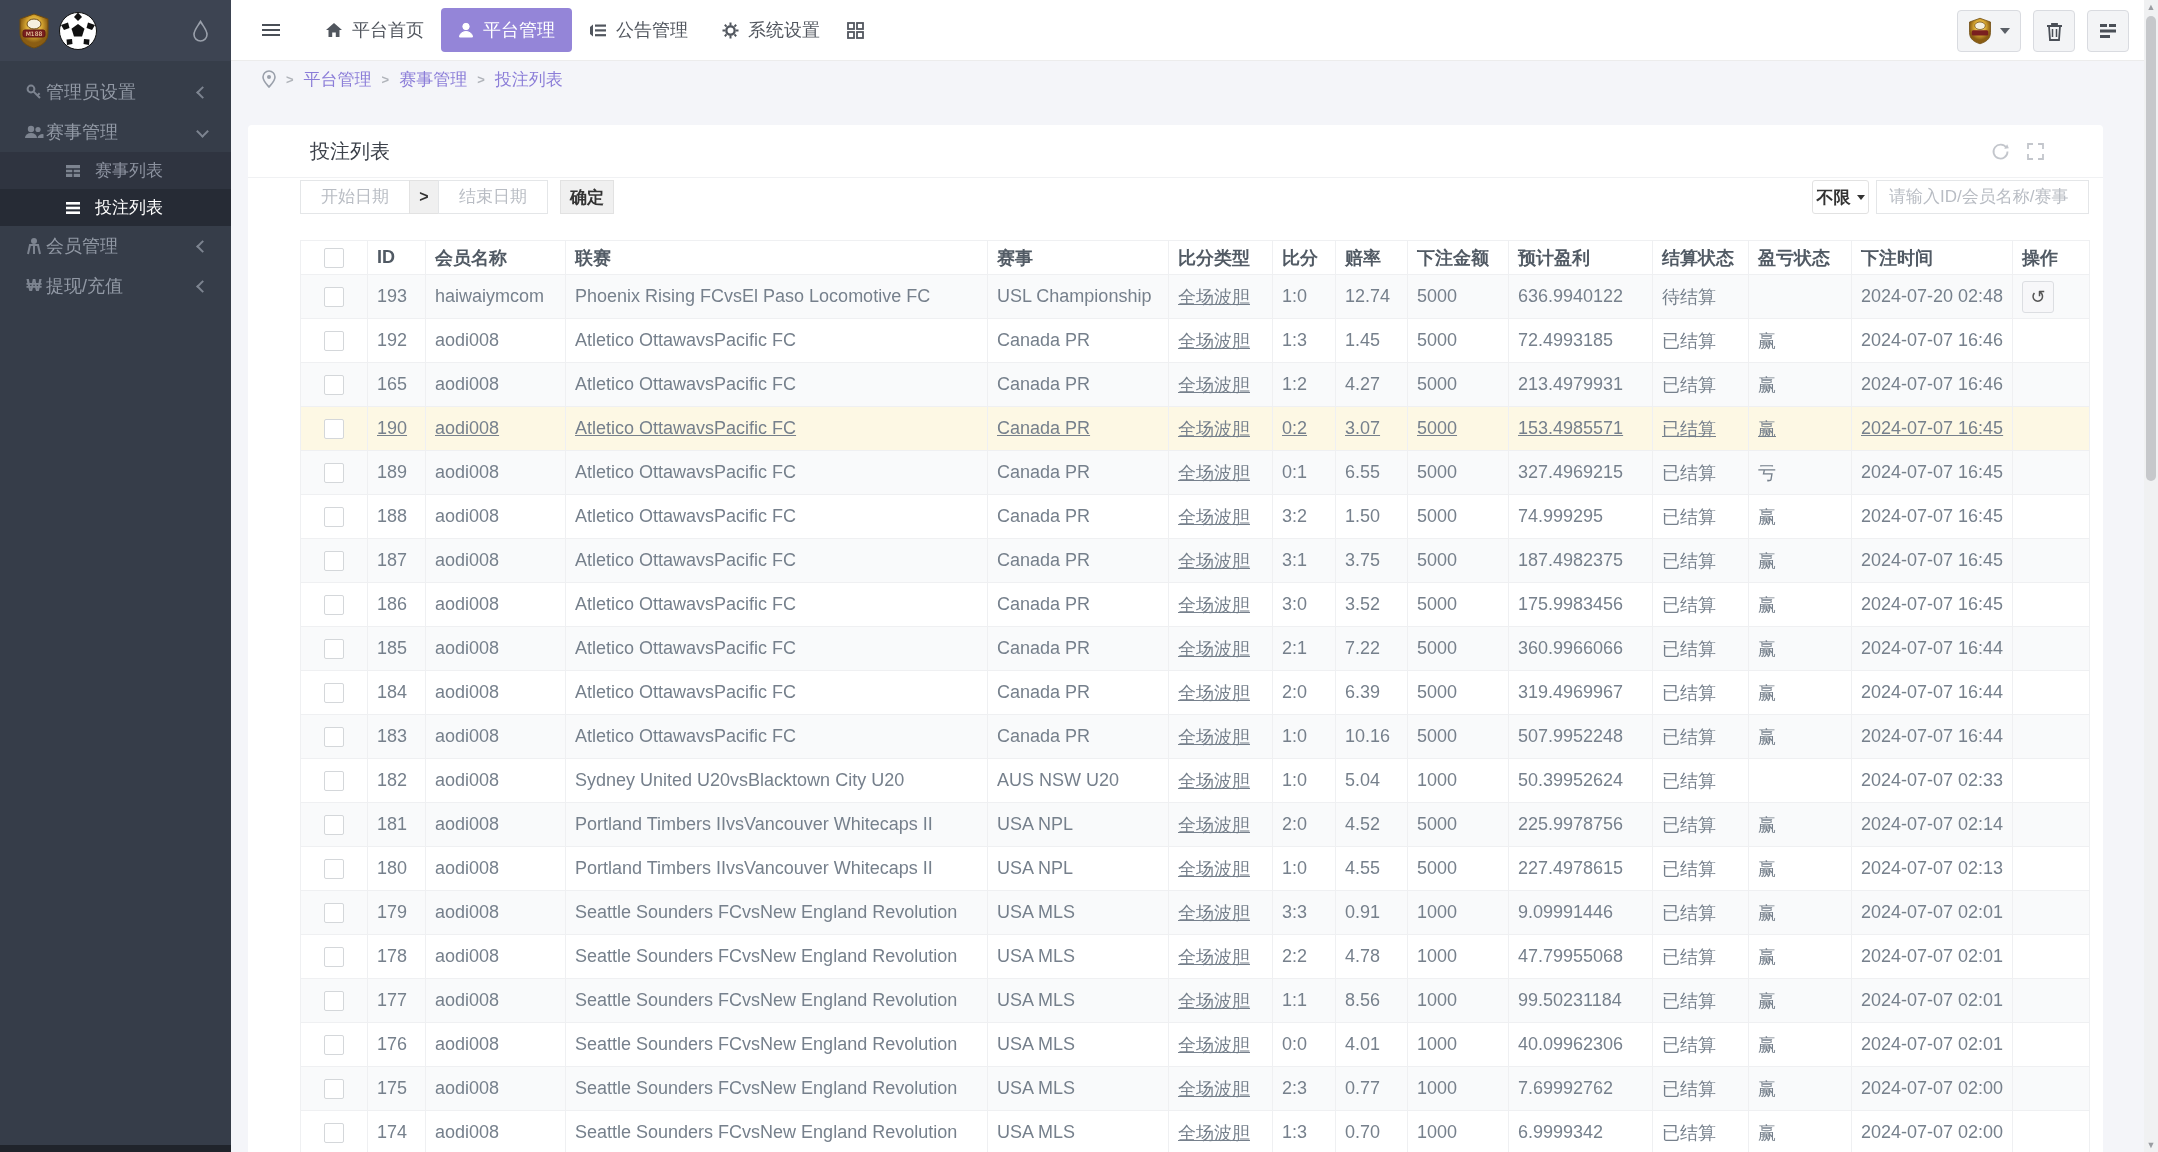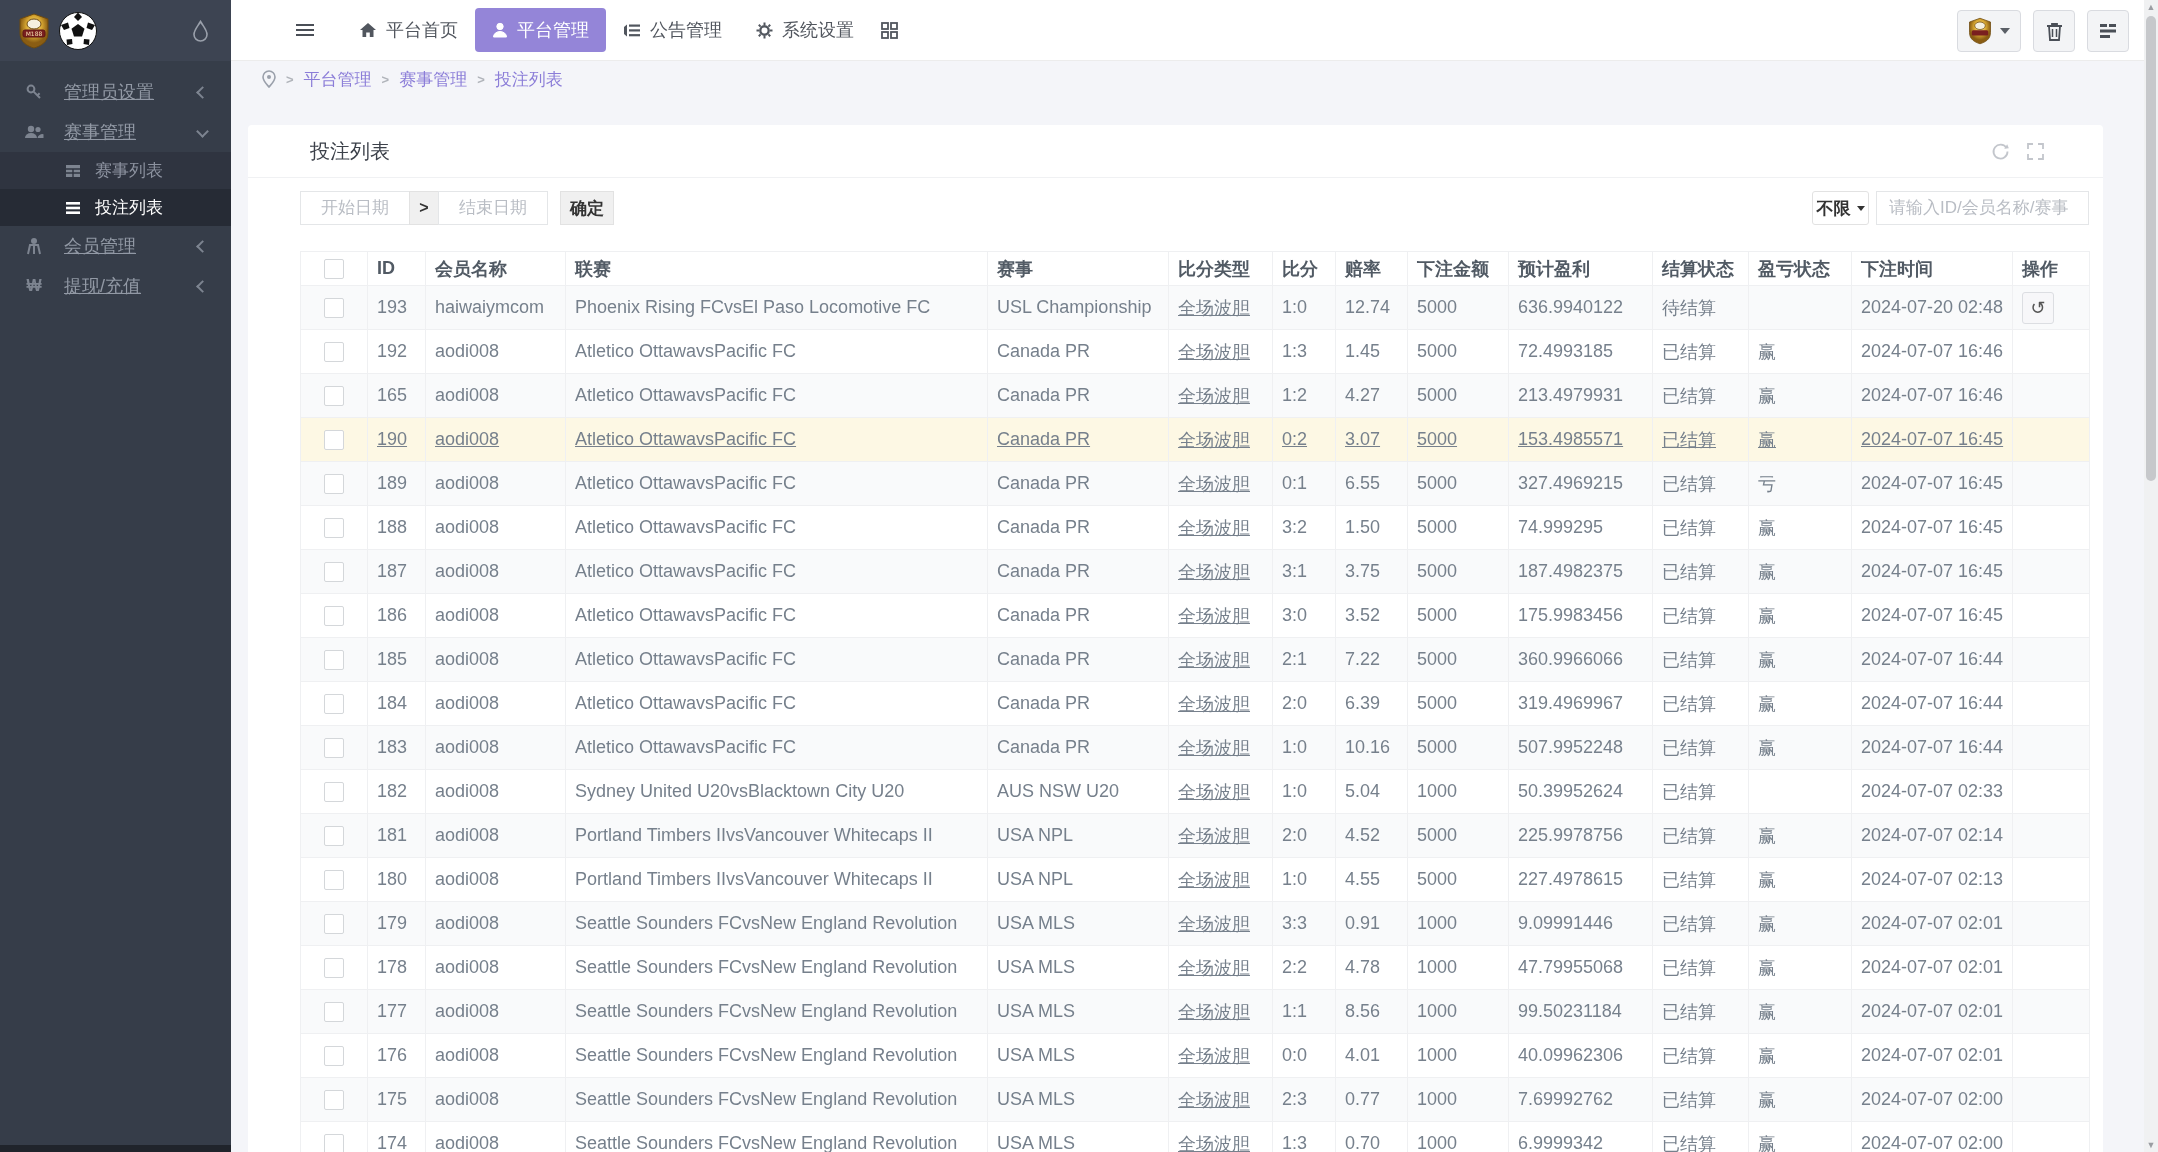--- a/index.html
+++ b/index.html
@@ -8,33 +8,33 @@
   .page { position:relative; width:2158px; height:1152px; overflow:hidden; }
 
   
   .sidebar { position:absolute; left:0; top:0; width:231px; height:1152px; background:#363d49; z-index:5; }
   .sb-head { height:61px; background:#3d4452; display:flex; align-items:center; padding:0 18px; position:relative; }
   .sb-head .ball { margin-left:8px; }
   .sb-head .drop { position:absolute; right:22px; top:20px; }
   .sb-menu { padding-top:11px; }
   .sb-item { height:40px; display:flex; align-items:center; padding-left:23px; color:#9299a5; font-size:18px; cursor:pointer; position:relative; }
   .sb-item .mi { width:22px; display:flex; justify-content:center; }
-  .sb-item .lbl { margin-left:19px;text-decoration:underline; }
+  .sb-item .lbl { margin-left:1px; }
   .chev { width:9px; height:9px; border-left:2px solid #7d8490; border-bottom:2px solid #7d8490; display:inline-block; position:absolute; right:24px; }
   .chev.left { transform:rotate(45deg); }
   .chev.down { transform:rotate(-45deg); top:15px; }
   .sb-sub { background:#2f3440; }
   .sb-subitem { height:37px; display:flex; align-items:center; padding-left:63px; color:#8d93a0; font-size:17px; cursor:pointer; }
   .sb-subitem .mi { width:20px; display:flex; justify-content:center; }
   .sb-subitem .lbl { margin-left:12px; }
   .sb-subitem.active { background:#262b35; color:#ffffff; }
   .sb-foot { position:absolute; bottom:0; left:0; width:231px; height:7px; background:#20242b; }
 
   
-  .topbar { position:absolute; left:231px; top:0; right:0; height:61px; background:#ffffff; border-bottom:1px solid #ececec; display:flex; align-items:center; z-index:4;padding-left:34px; }
+  .topbar { position:absolute; left:231px; top:0; right:0; height:61px; background:#ffffff; border-bottom:1px solid #ececec; display:flex; align-items:center; z-index:4; }
   .burger { margin-left:31px; width:20px; cursor:pointer; }
   .burger span { display:block; width:18px; height:2px; background:#4a4f57; margin:3px 0; }
   .nav-items { display:flex; align-items:center; margin-left:26px; height:100%; }
   .nav-item { display:flex; align-items:center; gap:9px; font-size:18px; color:#51565e; padding:0 17px; height:44px; cursor:pointer; }
   .nav-item.active { background:#9485d8; color:#ffffff; border-radius:4px; }
   .nav-item.active svg * { stroke:#ffffff; fill:#ffffff; }
   .nav-icon-only { margin-left:10px; cursor:pointer; display:flex; align-items:center; }
   .top-right { position:absolute; right:29px; top:10px; display:flex; gap:12px; }
   .tr-btn { height:42px; background:#f3f4f6; border:1px solid #d9dbe0; border-radius:4px; display:flex; align-items:center; justify-content:center; cursor:pointer; }
   .tr-btn.avatar { width:64px; gap:8px; }
@@ -47,21 +47,21 @@
   .crumb-sep { color:#b0b4ba; font-size:13px; font-weight:700; }
 
   
   .panel { position:absolute; left:248px; top:125px; width:1855px; height:1060px; background:#ffffff; border-radius:4px; }
   .panel-head { height:53px; border-bottom:1px solid #f0f1f3; display:flex; align-items:center; padding:0 22px 0 62px; position:relative; }
   .panel-title { font-size:20px; color:#3c414a; }
   .panel-tools { position:absolute; right:58px; top:17px; display:flex; gap:16px; }
   .panel-tools .pt { cursor:pointer; }
 
   
-  .filterbar { margin-top:13px; padding:0 14px 0 52px; display:flex; align-items:center; }
+  .filterbar { margin-top:2px; padding:0 14px 0 52px; display:flex; align-items:center; }
   .f-input { height:34px; border:1px solid #e4e6e8; background:#fff; font-size:17px; color:#555; text-align:center; outline:none; }
   .f-input::placeholder { color:#b9bdc4; }
   .date-start,.date-end { width:110px; }
   .date-end { margin-left:-1px; }
   .range-btn { width:30px; height:34px; margin-left:-1px; background:#f0f0f0; border:1px solid #e2e2e2; font-weight:700; font-size:16px; color:#333; cursor:pointer; }
   .confirm-btn { margin-left:12px; height:34px; width:54px; background:#f0f0f0; border:1px solid #e2e2e2; font-weight:700; font-size:17px; color:#333; cursor:pointer; }
   .f-spacer { flex:1; }
   .scope-btn { height:34px; width:57px; background:#fff; border:1px solid #e2e2e2; border-radius:3px; font-weight:700; font-size:17px; color:#333; cursor:pointer; display:flex; align-items:center; justify-content:center; gap:6px; }
   .scope-btn .caret { border-top-color:#333; border-left-width:4px; border-right-width:4px; border-top-width:5px; }
   .search-input { margin-left:7px; width:213px; padding:0 12px; text-align:left; }

